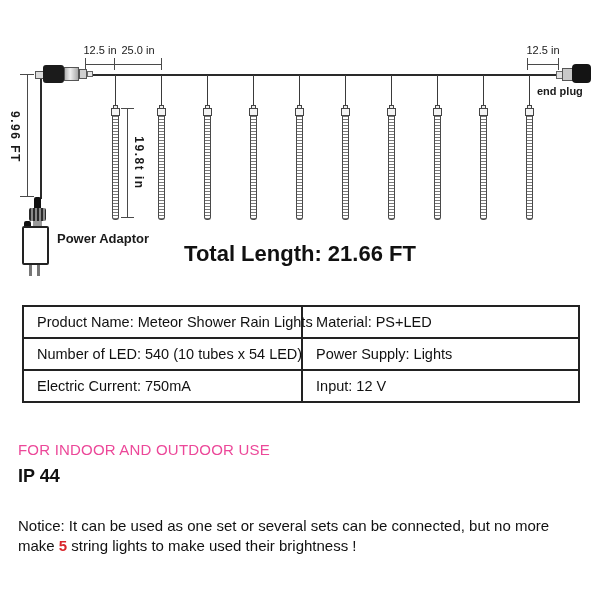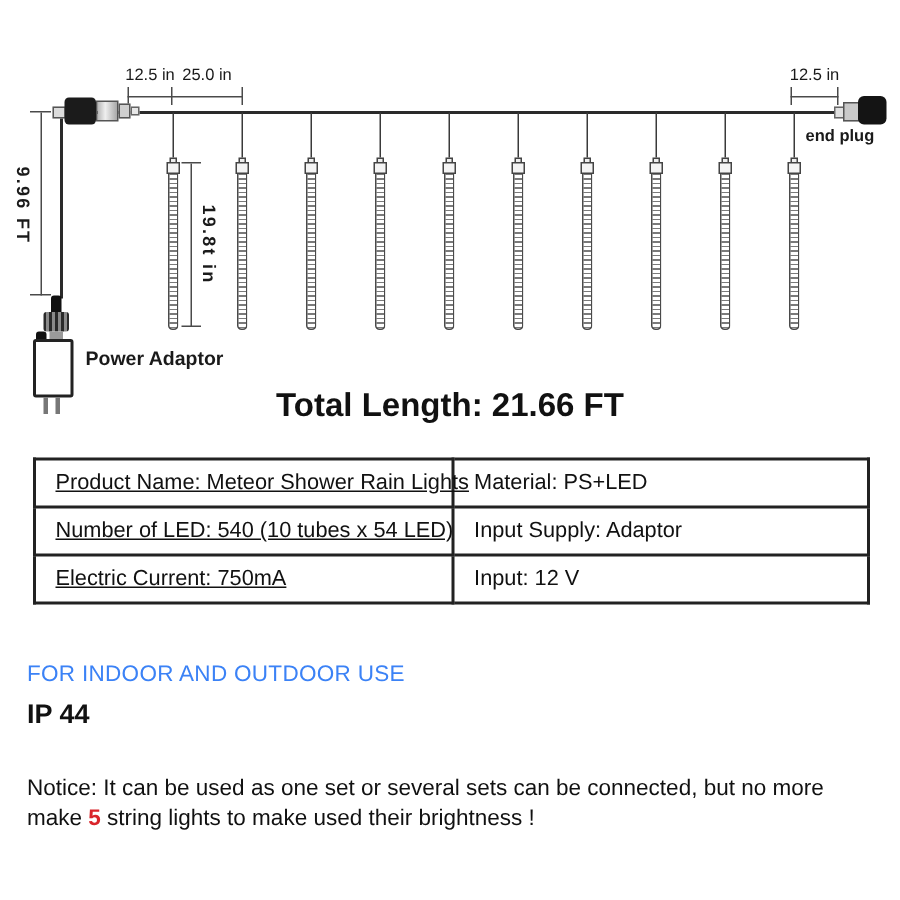--- a/index.html
+++ b/index.html
@@ -43,21 +43,21 @@
 
   .vlabel { font-weight: bold; font-size: 12px; white-space: nowrap; text-align: center;
             transform: rotate(90deg); transform-origin: center; letter-spacing: 1.5px; }
   #lbl-lead { left: -20px; top: 130px; width: 70px; height: 14px; }
   #lbl-tube { left: 107px; top: 156px; width: 64px; height: 14px; }
 
   #lbl-endplug { left: 537px; top: 85px; font-weight: bold; font-size: 11px; white-space: nowrap; }
   #lbl-adaptor { left: 57px; top: 231px; font-weight: bold; font-size: 13px; white-space: nowrap; }
 
   #total-length { left: 0; top: 241px; width: 600px; text-align: center;
-                  font-weight: bold; font-size: 22px; color: #111; margin-top: 16px; }
+                  font-weight: bold; font-size: 22px; color: #111; }
 
   
   .conn-stub  { left: 35px; top: 71px; width: 9px;  height: 8px;  background: #dcdcdc; border: 1px solid #555; }
   .conn-black { left: 43px; top: 65px; width: 21px; height: 18px; background: #1b1b1b; border-radius: 3px; }
   .conn-mid   { left: 64px; top: 67px; width: 15px; height: 14px; border: 1px solid #555;
                 background: linear-gradient(90deg,#b5b5b5,#efefef 40%,#a8a8a8); }
   .conn-small { left: 79px; top: 69px; width: 8px;  height: 10px; background: #cfcfcf; border: 1px solid #555; }
   .conn-tip   { left: 87px; top: 71px; width: 6px;  height: 6px;  background: #e7e7e7; border: 1px solid #666; }
 
   
@@ -82,25 +82,25 @@
   .tube .cap { position: absolute; left: 1px; top: 33px; width: 9px; height: 8px; background: #f4f4f4; border: 1px solid #444; }
   .tube .body { position: absolute; left: 2px; top: 41px; width: 7px; height: 104px;
                 border-left: 1px solid #4a4a4a; border-right: 1px solid #4a4a4a; border-bottom: 1px solid #4a4a4a;
                 border-radius: 0 0 3px 3px;
                 background: repeating-linear-gradient(180deg, #7a7a7a 0 1px, #ffffff 1px 3px); }
 
   
   #spec-table { position: absolute; left: 22px; top: 305px; border-collapse: collapse; table-layout: fixed; width: 558px; }
   #spec-table td { border: 2px solid #222; height: 32px; padding: 0 4px 0 13px;
                    font-size: 14.5px; color: #111; vertical-align: middle; white-space: nowrap; }
-  #spec-table td.c1 { width: 259px; text-decoration: underline; }
+  #spec-table td.c1 { width: 259px; }
   #spec-table td.c2 { width: 257px; margin-top: 46px; }
 
   
-  #usage-line { left: 18px; top: 441px; font-size: 15px; letter-spacing: 0.2px; color: #3b82f6; }
+  #usage-line { left: 18px; top: 441px; font-size: 15px; letter-spacing: 0.2px; color: #ec4899; }
   #ip-rating  { left: 18px; top: 466px; font-size: 18px; font-weight: bold; color: #111; }
   #notice     { left: 18px; top: 516px; width: 540px; font-size: 15px; line-height: 20px; color: #111; }
   .red-bold   { color: #d9252b; font-weight: bold; }
 </style>
 </head>
 <body>
 
 <div id="stage">
 
   <div class="abs wire-h"></div>
@@ -212,21 +212,21 @@
   <div class="abs" id="total-length">Total Length: 21.66 FT</div>
 
   <table id="spec-table">
     <tbody>
         <tr>
       <td class="c1">Product Name: Meteor Shower Rain Lights</td>
       <td class="c2">Material: PS+LED</td>
     </tr>
     <tr>
       <td class="c1">Number of LED: 540 (10 tubes x 54 LED)</td>
-      <td class="c2">Input Supply: Adaptor</td>
+      <td class="c2">Power Supply: Lights</td>
     </tr>
     <tr>
       <td class="c1">Electric Current: 750mA</td>
       <td class="c2">Input: 12 V</td>
     </tr>
   </tbody>
     </table>
 
   <div class="abs" id="usage-line">FOR INDOOR AND OUTDOOR USE</div>
   <div class="abs" id="ip-rating">IP 44</div>

